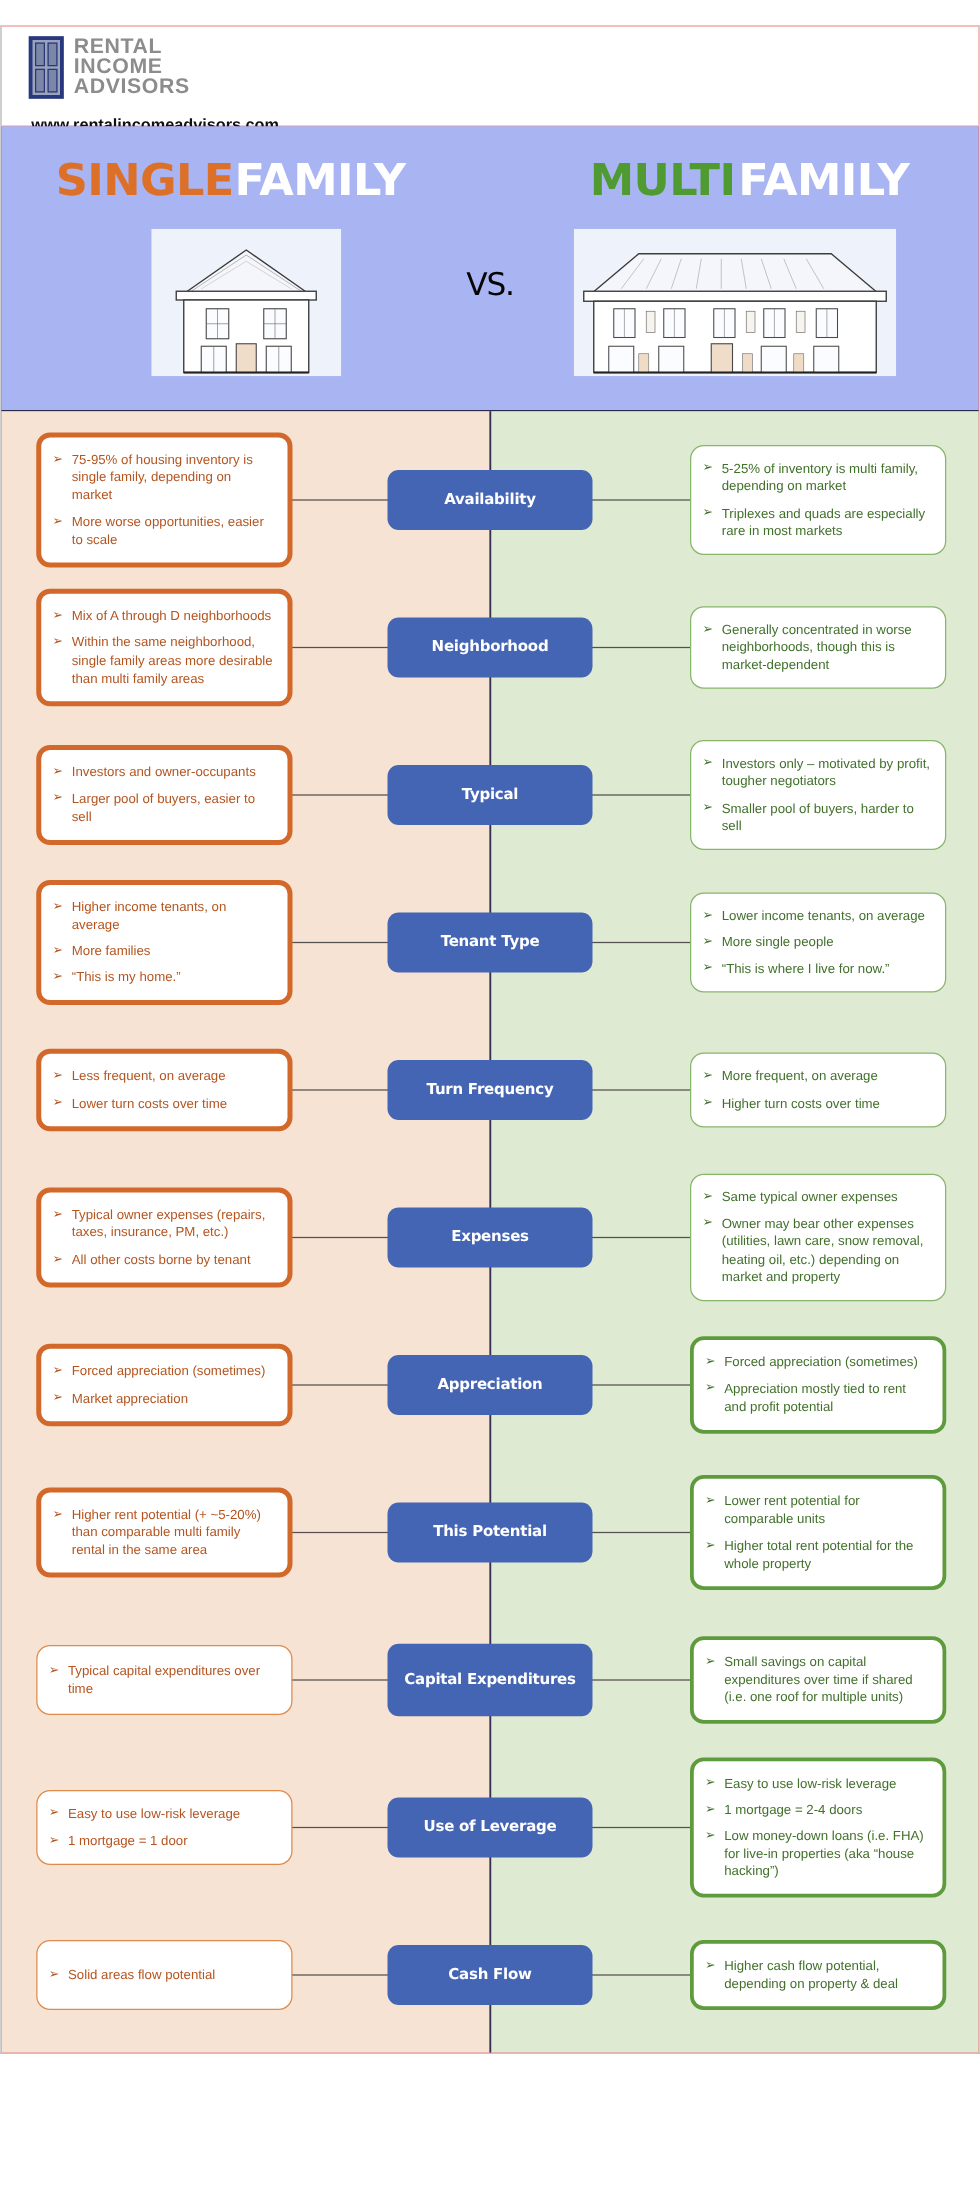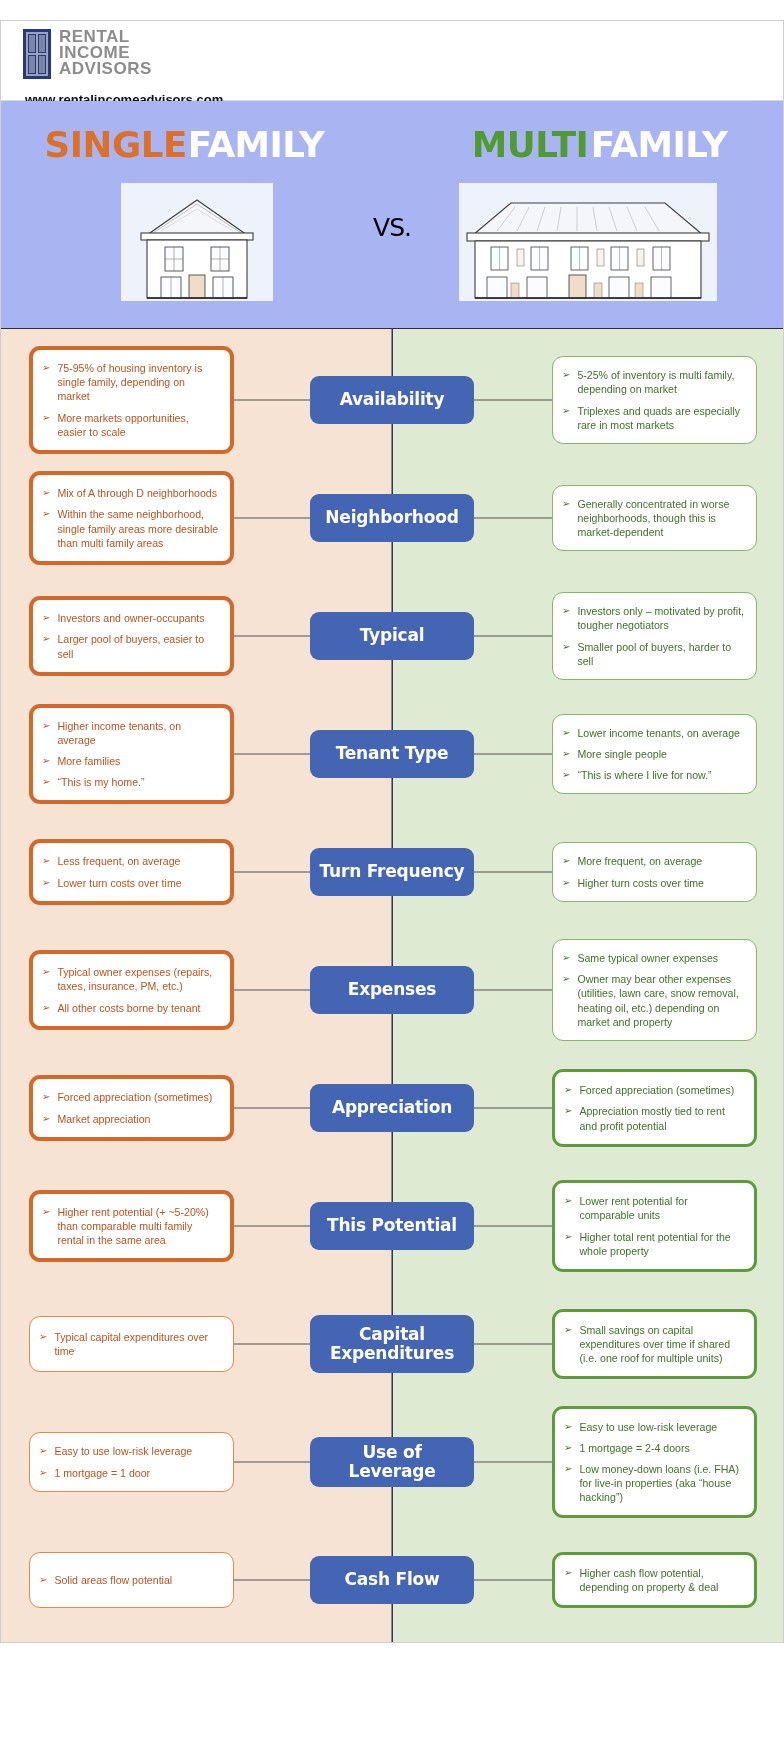--- a/index.html
+++ b/index.html
@@ -158,21 +158,21 @@
     left: 50%; top: 50%;
     transform: translate(-50%, -50%);
     width: 164px;
     min-height: 48px;
     background: #4464b4;
     border-radius: 9px;
     color: #ffffff;
     display: flex; align-items: center; justify-content: center;
     text-align: center;
     font-family: "DejaVu Sans", sans-serif;
-    font-size: 17px; font-weight: bold;
+    font-size: 12px; font-weight: bold;
     letter-spacing: -0.2px;
     line-height: 1.12;
     padding: 6px 8px;
   }
   .label.two-line { min-height: 58px; text-align: center; }
 
   
   .footer {
     position: relative;
     height: 136px;
@@ -322,21 +322,21 @@
     <div class="rows" id="rows">
         <div class="row">
           <div class="connector"></div>
           <div class="card left">
             <div class="bullet">
               <span class="arw">➢</span>
               <span>75-95% of housing inventory is single family, depending on market</span>
             </div>
             <div class="bullet">
               <span class="arw">➢</span>
-              <span>More markets opportunities, easier to scale</span>
+              <span>More worse opportunities, easier to scale</span>
             </div>
           </div>
           <div class="label">Availability</div>
           <div class="card right thin">
             <div class="bullet">
               <span class="arw">➢</span>
               <span>5-25% of inventory is multi family, depending on market</span>
             </div>
             <div class="bullet">
               <span class="arw">➢</span>

